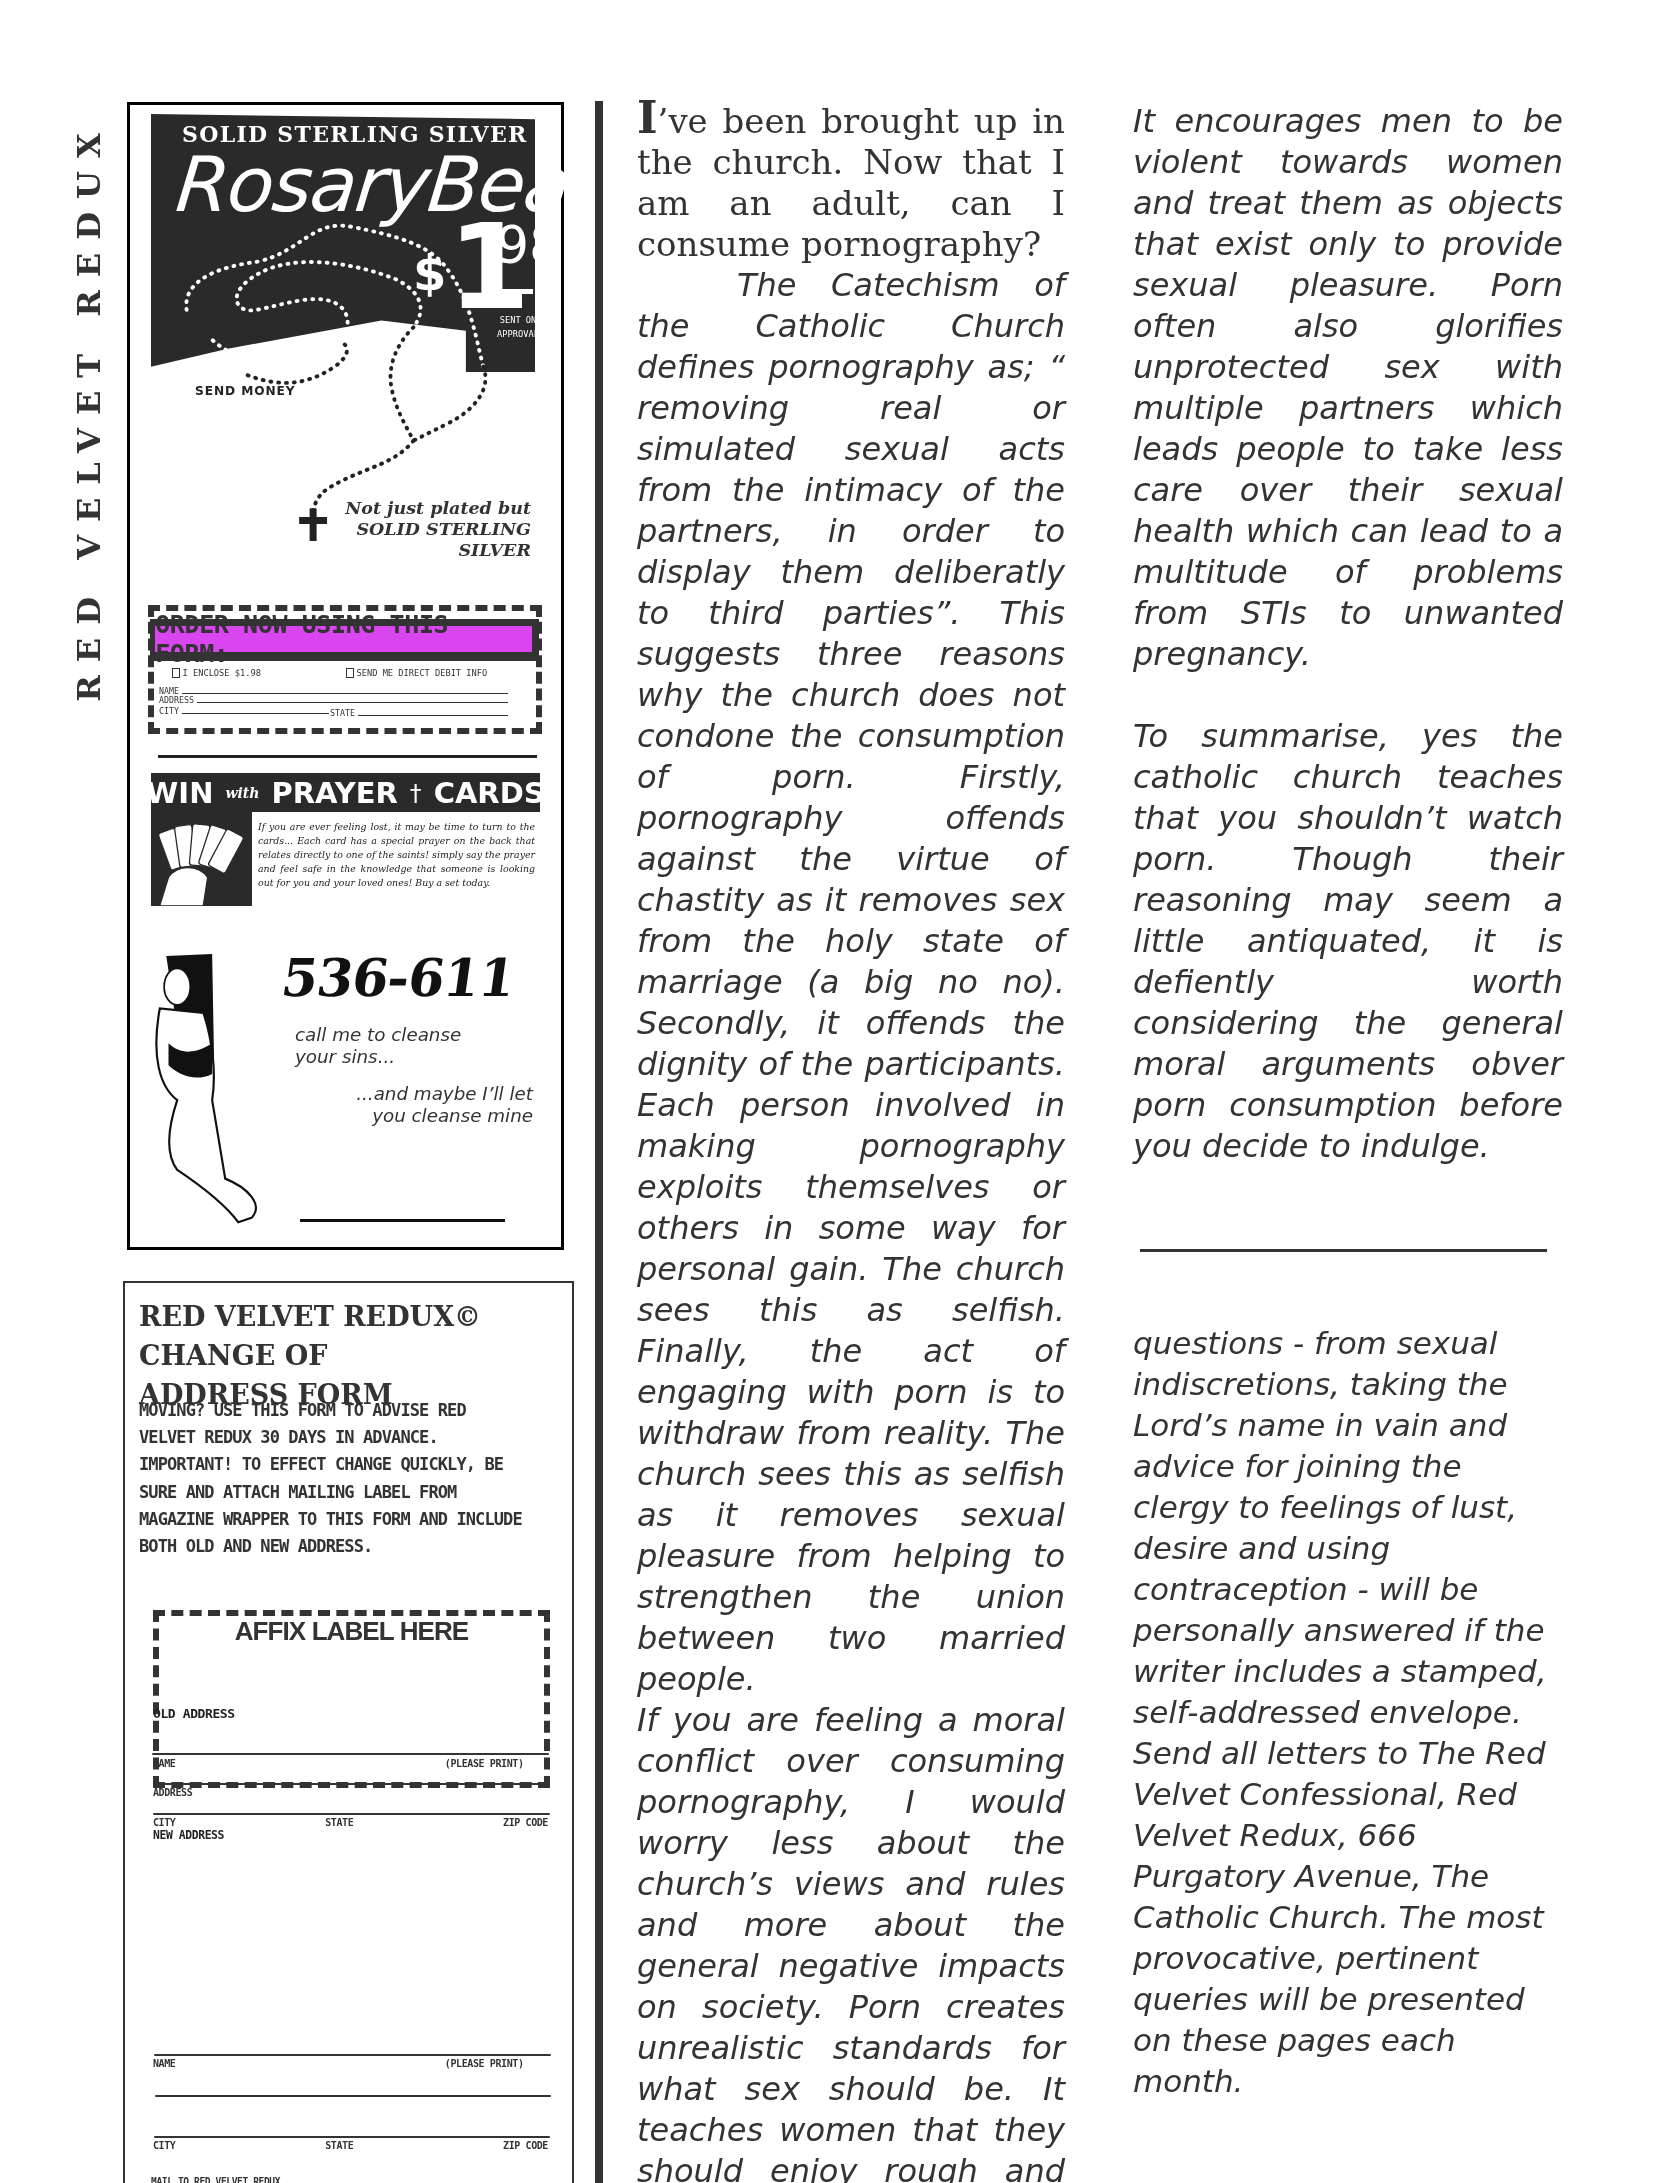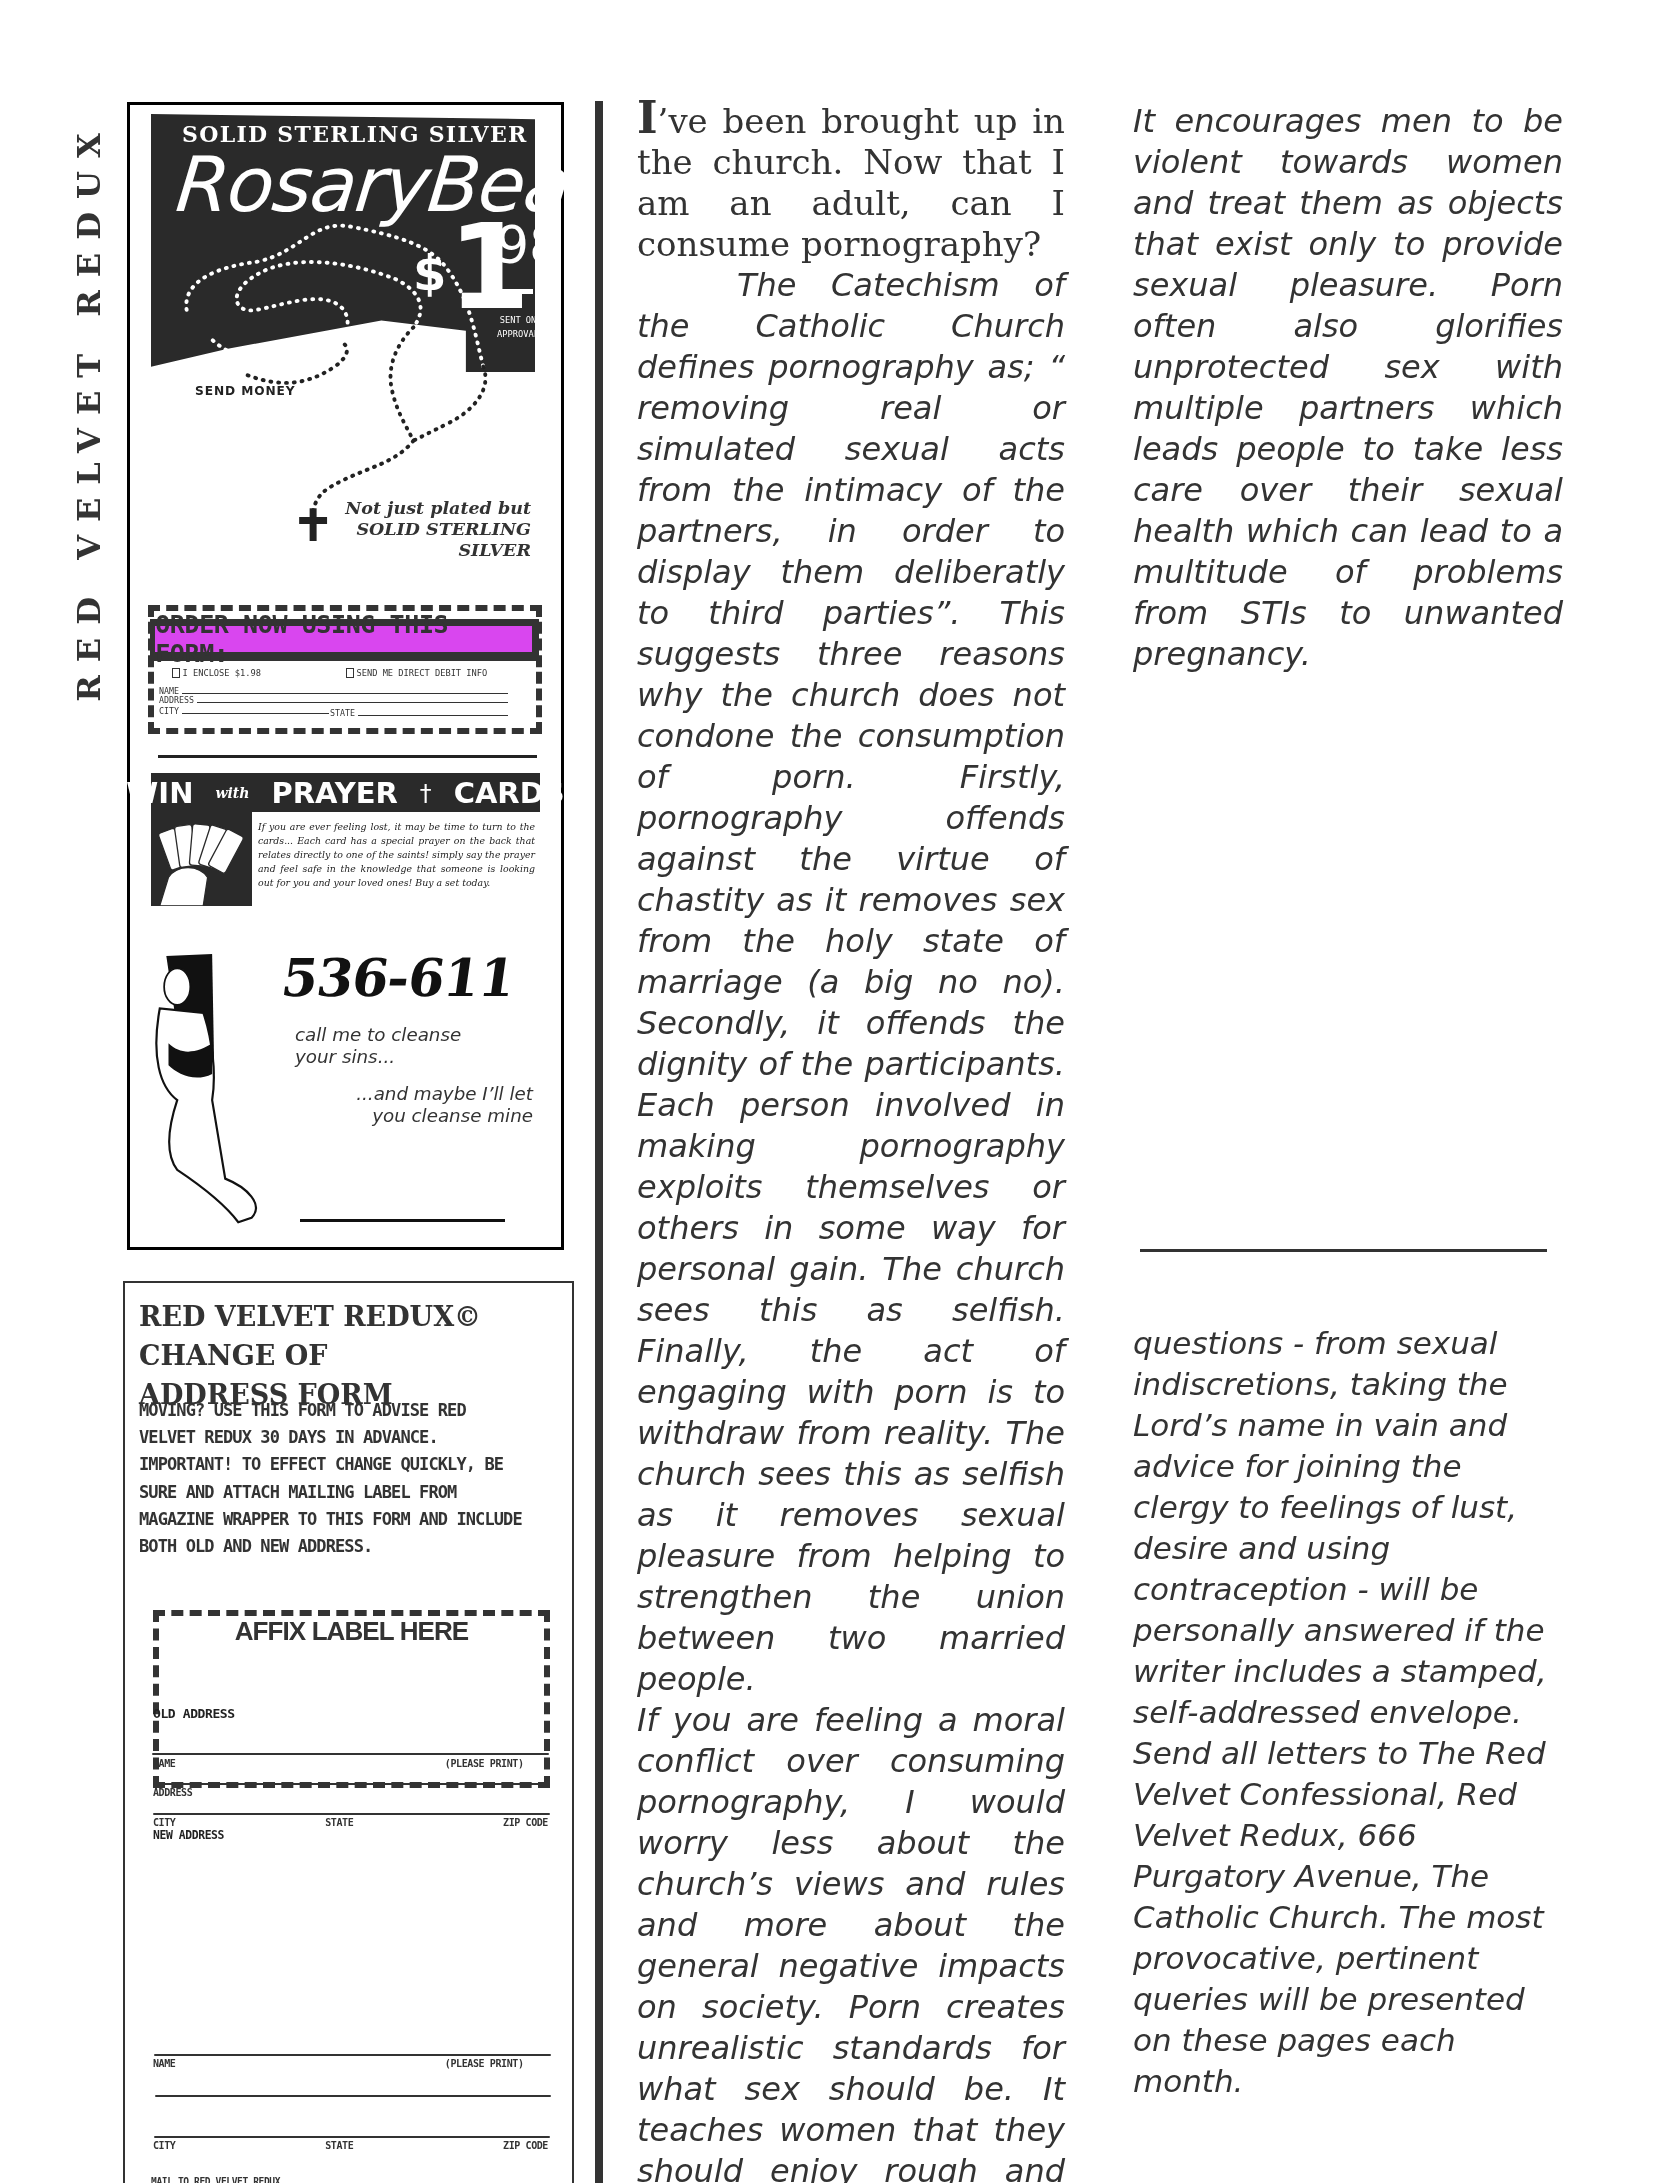--- a/index.html
+++ b/index.html
@@ -42,21 +42,21 @@
   .order-check { font-family: "DejaVu Sans Mono", monospace; font-size: 8.7px; color: #333; display: flex; align-items: center; gap: 2.6px; }
   .order-check .box { width: 7.9px; height: 9.6px; border: 1.3px solid #333; box-sizing: border-box; display: inline-block; }
   .order-line { font-family: "DejaVu Sans Mono", monospace; font-size: 8.3px; color: #333; display: flex; align-items: flex-end; }
   .order-line .rule { flex: 1; border-bottom: 1.3px solid #333; margin-left: 2.6px; margin-bottom: 1.7px; }
 
   #ad-divider-1 { left: 158px; top: 755px; width: 379px; height: 3.1px; background: #222; }
 
   
   #prayer-panel { left: 151px; top: 773px; width: 389px; height: 133px; }
   #prayer-banner { left: 0; top: 0; width: 389px; height: 39px; background: #2a2a2a; }
-  #prayer-banner-text { left: 0; top: 0; width: 389px; height: 39px; display: flex; align-items: center; justify-content: center; gap: 22px; font-family: "DejaVu Sans", sans-serif; font-weight: bold; color: #fff; font-size: 29px; white-space: nowrap; }
+  #prayer-banner-text { left: 0; top: 0; width: 389px; height: 39px; display: flex; align-items: center; justify-content: center; gap: 12px; font-family: "DejaVu Sans", sans-serif; font-weight: bold; color: #fff; font-size: 29px; white-space: nowrap; }
   #prayer-banner-text .with { font-family: "DejaVu Serif", serif; font-style: italic; font-weight: bold; font-size: 14px; }
   #prayer-hand-box { left: 0; top: 39px; width: 101px; height: 94px; background: #2a2a2a; }
   #prayer-body { left: 107px; top: 47px; width: 277px; font-family: "DejaVu Serif", serif; font-style: italic; font-size: 9.4px; line-height: 1.5; color: #222; text-align: justify; }
 
   
   #phone-panel { left: 151px; top: 943px; width: 389px; height: 297px; }
   #nun-art { left: 0; top: 0; width: 131px; height: 288px; }
   #phone-number { left: 131px; top: 4.4px; font-family: "DejaVu Serif", serif; font-weight: bold; font-size: 52px; color: #111; letter-spacing: -0.9px; transform: skewX(-8deg); }
   #phone-line1 { left: 144px; top: 81px; font-family: "DejaVu Sans", sans-serif; font-style: italic; font-size: 18.3px; color: #333; line-height: 1.2; }
   #phone-line2 { left: 140px; top: 140px; width: 242px; text-align: right; font-family: "DejaVu Sans", sans-serif; font-style: italic; font-size: 18.3px; color: #333; line-height: 1.2; }
@@ -254,20 +254,21 @@
 
 <div id="col-middle" class="abs article">
   <p class="para question"><span class="dropcap">I</span><span>’ve been brought up in the church. Now that I am an adult, can I consume pornography?</span></p>
   <p class="para answer indent">The Catechism of the Catholic Church defines pornography as; “ removing real or simulated sexual acts from the intimacy of the partners, in order to display them deliberatly to third parties”. This suggests three reasons why the church does not condone the consumption of porn. Firstly, pornography offends against the virtue of chastity as it removes sex from the holy state of marriage (a big no no). Secondly, it offends the dignity of the participants. Each person involved in making pornography exploits themselves or others in some way for personal gain. The church sees this as selfish. Finally, the act of engaging with porn is to withdraw from reality. The church sees this as selfish as it removes sexual pleasure from helping to strengthen the union between two married people.</p>
   <p class="para answer">If you are feeling a moral conflict over consuming pornography, I would worry less about the church’s views and rules and more about the general negative impacts on society. Porn creates unrealistic standards for what sex should be. It teaches women that they should enjoy rough and forceful sex and, while some do, this should be a choice and not an expectation.</p>
 </div>
 
 <div id="col-right" class="abs article">
   <p class="para answer">It encourages men to be violent towards women and treat them as objects that exist only to provide sexual pleasure. Porn often also glorifies unprotected sex with multiple partners which leads people to take less care over their sexual health which can lead to a multitude of problems from STIs to unwanted pregnancy.</p>
   <div class="gap"></div>
+  <p class="para answer">To summarise, yes the catholic church teaches that you shouldn’t watch porn. Though their reasoning may seem a little antiquated, it is defiently worth considering the general moral arguments obver porn consumption before you decide to indulge.</p>
 </div>
 
 <div id="right-rule" class="abs"></div>
 
 <div id="closing" class="abs">
   <span>questions - from sexual indiscretions, taking the Lord’s name in vain and advice for joining the clergy to feelings of lust, desire and using contraception - will be personally answered if the writer includes a stamped, self-addressed envelope. Send all letters to The Red Velvet Confessional, Red Velvet Redux, 666 Purgatory Avenue, The Catholic Church. The most provocative, pertinent queries will be presented on these pages each month.</span>
 </div>
 
 
 </body></html>

